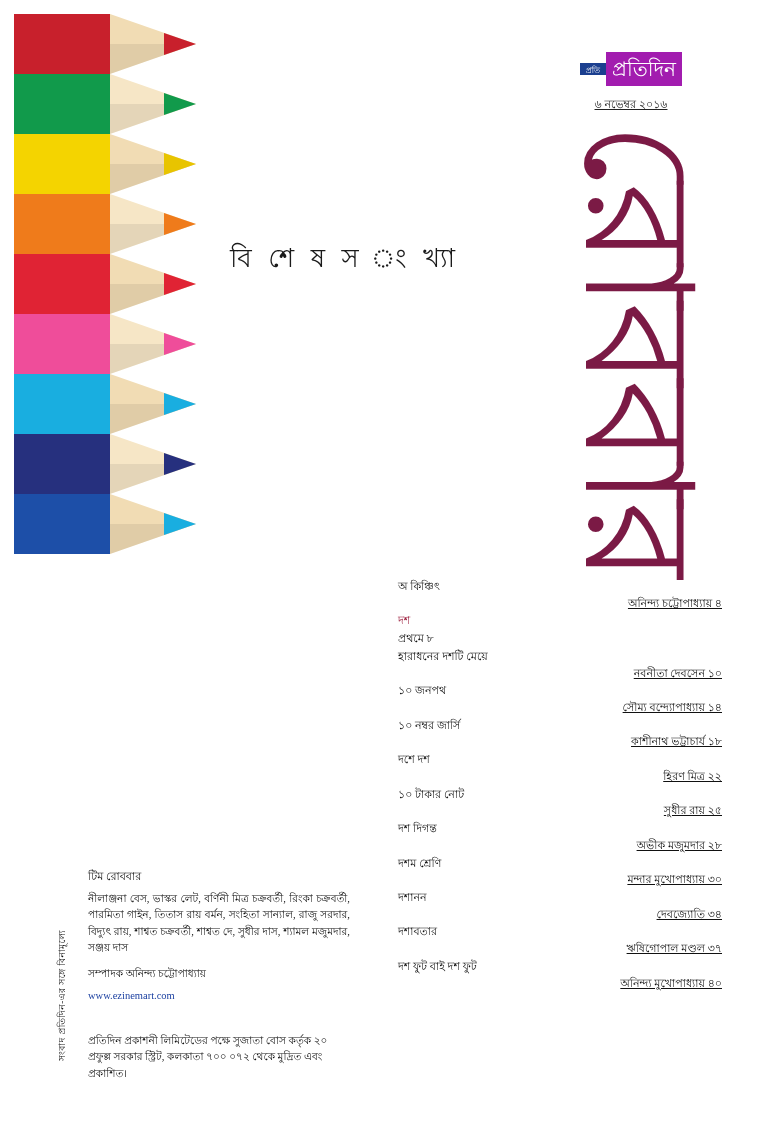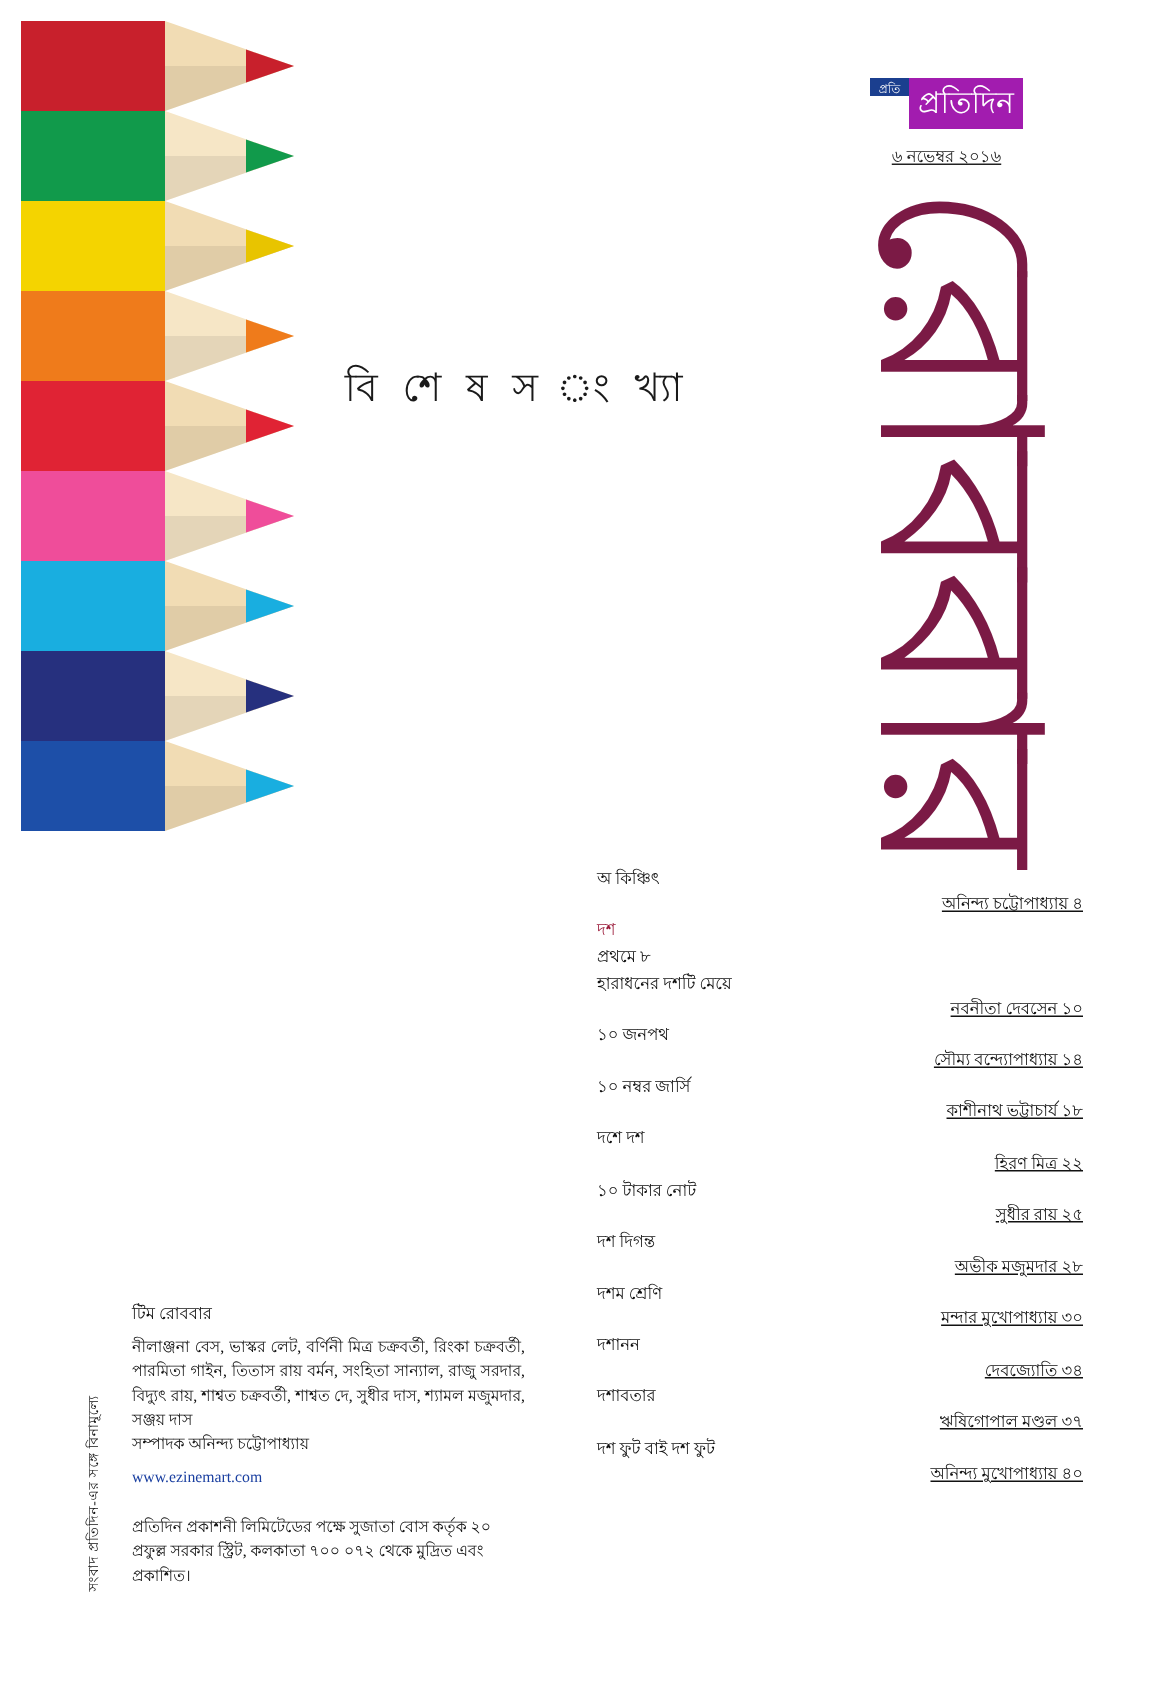--- a/index.html
+++ b/index.html
@@ -88,21 +88,21 @@
   }
 
   
   .logo-box {
     position: absolute;
     right: 88px;
     top: 52px;
     width: 102px;
     height: 34px;
     display: flex;
-    align-items: flex-start;
+    align-items: center;
   }
   .logo-sq {
     width: 26px;
     background: #1b3f8f;
     color: #fff;
     font-size: 8px;
     line-height: 1.05;
     text-align: center;
     padding-top: 4px;
     box-sizing: border-box;
@@ -164,23 +164,23 @@
   .colophon {
     position: absolute;
     left: 88px;
     top: 868px;
     width: 262px;
     font-size: 10.5px;
     color: #111;
     line-height: 1.55;
   }
   .colophon .team-head { margin-bottom: 6px; font-size: 11px; }
-  .colophon .team-names { text-align: justify; }
+  .colophon .team-names { text-align: justify; margin-bottom: 10px; }
   .colophon .editor { margin-bottom: 6px; }
-  .colophon .website { color: #1a3fa0; margin-bottom: 16px; }
+  .colophon .website { color: #1a3fa0; margin-bottom: 28px; }
   .colophon .imprint { line-height: 1.6; }
 
   .spine-credit {
     position: absolute;
     left: 54px;
     top: 930px;
     font-size: 9px;
     color: #111;
     writing-mode: vertical-rl;
     transform: rotate(180deg);

